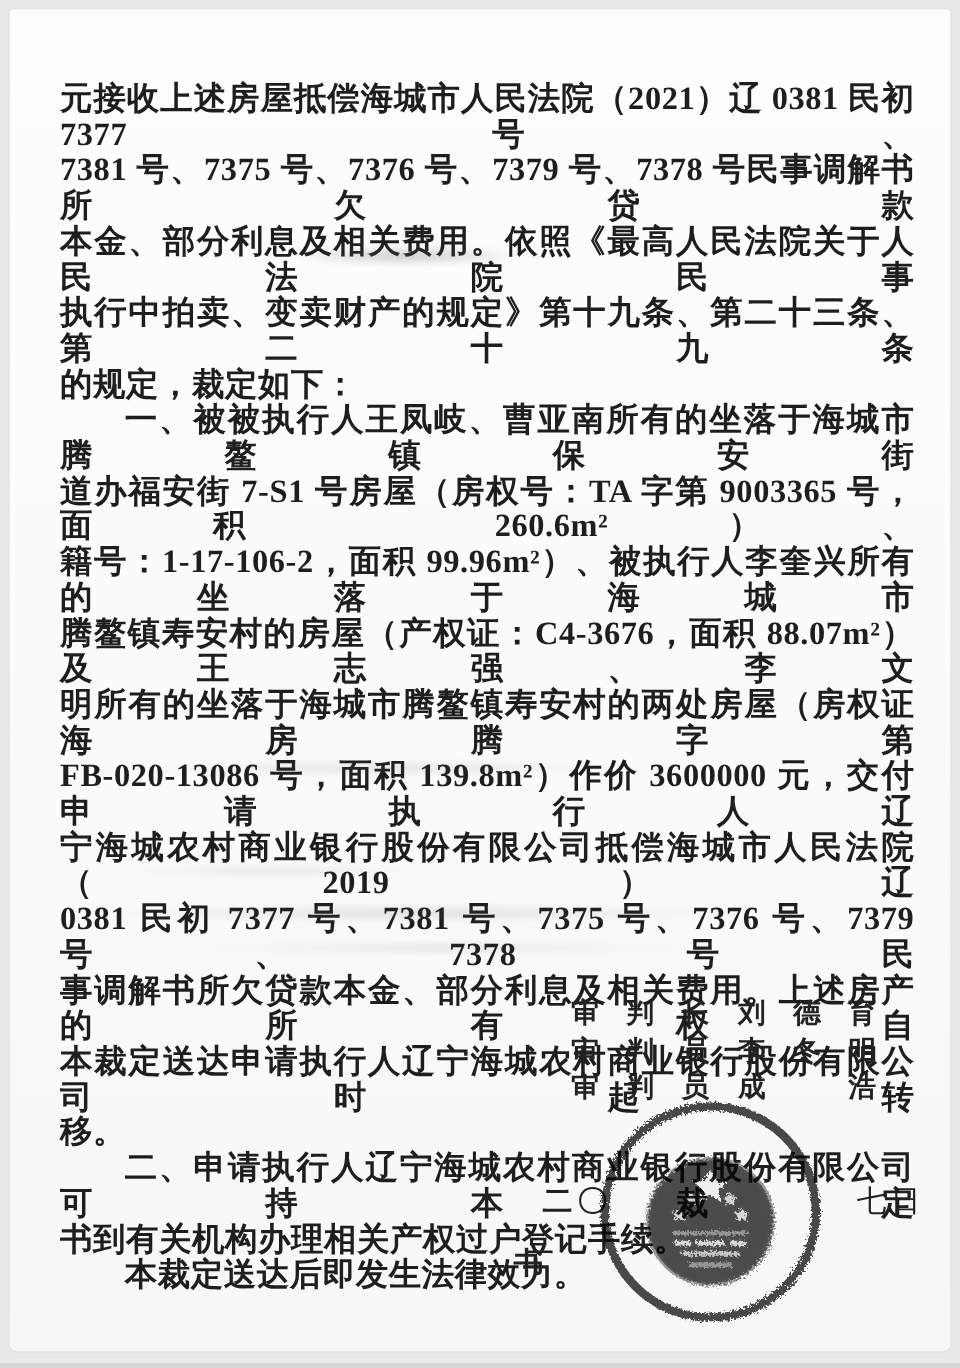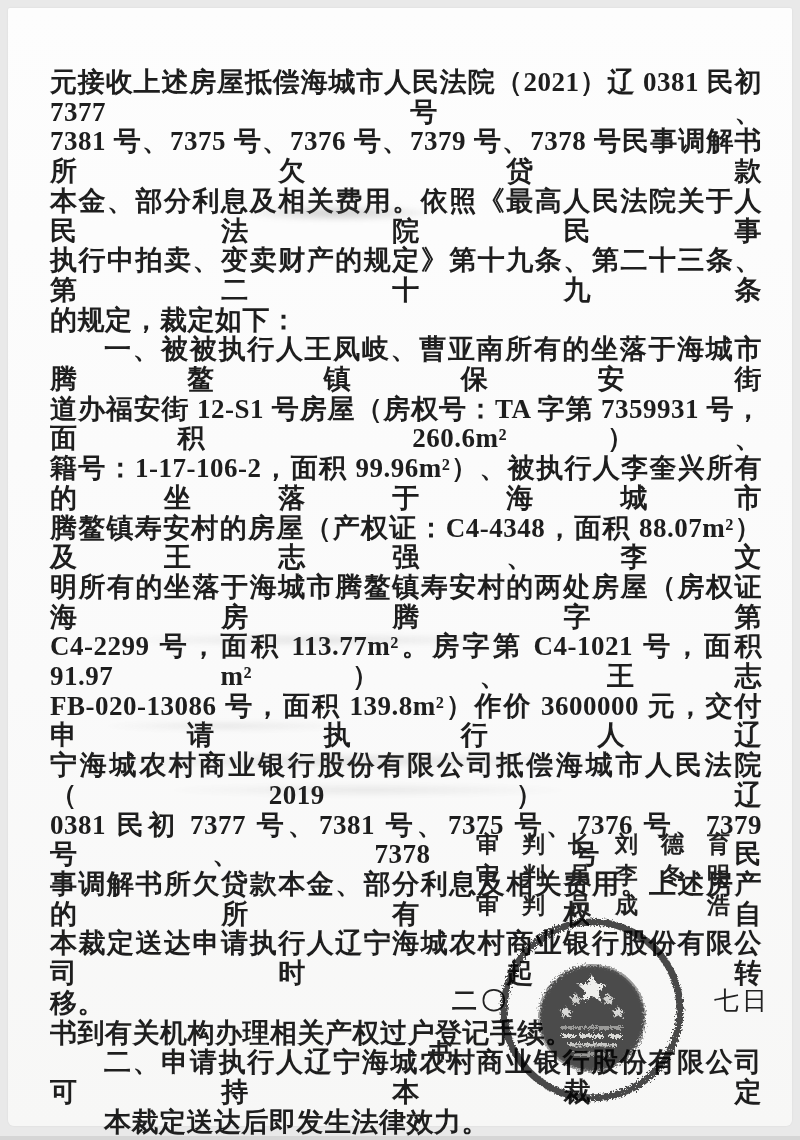--- a/index.html
+++ b/index.html
@@ -73,33 +73,32 @@
 
 <div class="paper">
 
   <div class="content">
     <div class="line">元接收上述房屋抵偿海城市人民法院（2021）辽 0381 民初 7377 号、</div>
     <div class="line">7381 号、7375 号、7376 号、7379 号、7378 号民事调解书所欠贷款</div>
     <div class="line">本金、部分利息及相关费用。依照《最高人民法院关于人民法院民事</div>
     <div class="line">执行中拍卖、变卖财产的规定》第十九条、第二十三条、第二十九条</div>
     <div class="line short">的规定，裁定如下：</div>
     <div class="line indent">一、被被执行人王凤岐、曹亚南所有的坐落于海城市腾鳌镇保安街</div>
-    <div class="line">道办福安街 12-S1 号房屋（房权号：TA 字第 7359931 号，面积 260.6m²）、</div>
+    <div class="line">道办福安街 7-S1 号房屋（房权号：TA 字第 9003365 号，面积 260.6m²）、</div>
     <div class="line">籍号：1-17-106-2，面积 99.96m²）、被执行人李奎兴所有的坐落于海城市</div>
-    <div class="line">腾鳌镇寿安村的房屋（产权证：C4-4348，面积 88.07m²）及王志强、李文</div>
+    <div class="line">腾鳌镇寿安村的房屋（产权证：C4-3676，面积 88.07m²）及王志强、李文</div>
     <div class="line">明所有的坐落于海城市腾鳌镇寿安村的两处房屋（房权证海房腾字第</div>
-    <div class="line">C4-2299 号，面积 113.77m²。房字第 C4-1021 号，面积 91.97 m²）、王志</div>
     <div class="line">FB-020-13086 号，面积 139.8m²）作价 3600000 元，交付申请执行人辽</div>
     <div class="line">宁海城农村商业银行股份有限公司抵偿海城市人民法院（2019）辽</div>
     <div class="line">0381 民初 7377 号、7381 号、7375 号、7376 号、7379 号、7378 号民</div>
     <div class="line">事调解书所欠贷款本金、部分利息及相关费用。上述房产的所有权自</div>
     <div class="line">本裁定送达申请执行人辽宁海城农村商业银行股份有限公司时起转</div>
     <div class="line short">移。</div>
+    <div class="line indent">二、申请执行人辽宁海城农村商业银行股份有限公司可持本裁定</div>
     <div class="line short">书到有关机构办理相关产权过户登记手续。</div>
-    <div class="line indent">二、申请执行人辽宁海城农村商业银行股份有限公司可持本裁定</div>
     <div class="line short indent">本裁定送达后即发生法律效力。</div>
   </div>
 
   <div class="smudge sm1"></div>
   <div class="smudge sm2"></div>
   <div class="smudge sm3"></div>
   <div class="smudge sm4"></div>
   <div class="smudge sm5"></div>
 
   <div class="sig-block">

